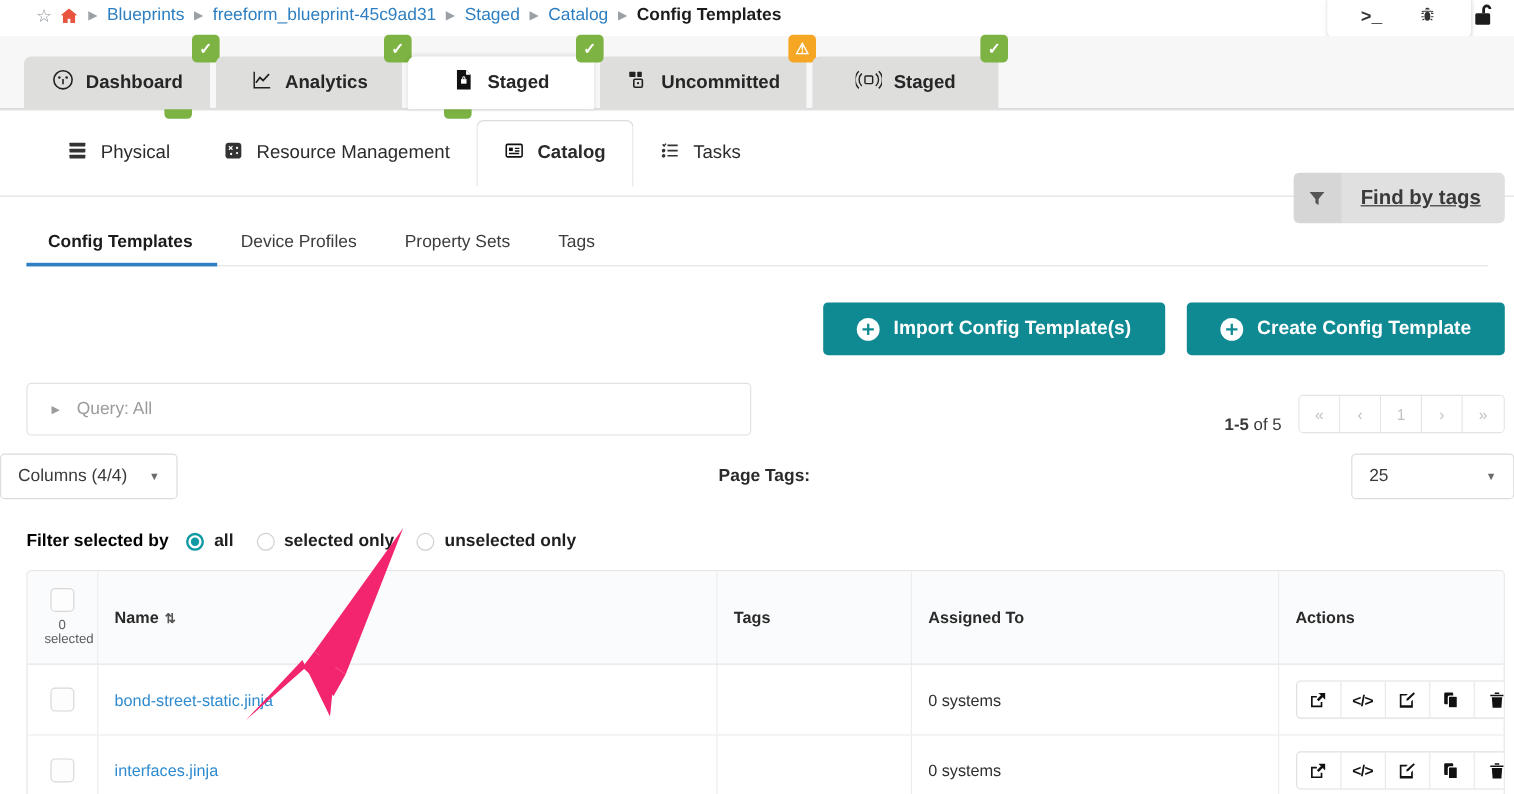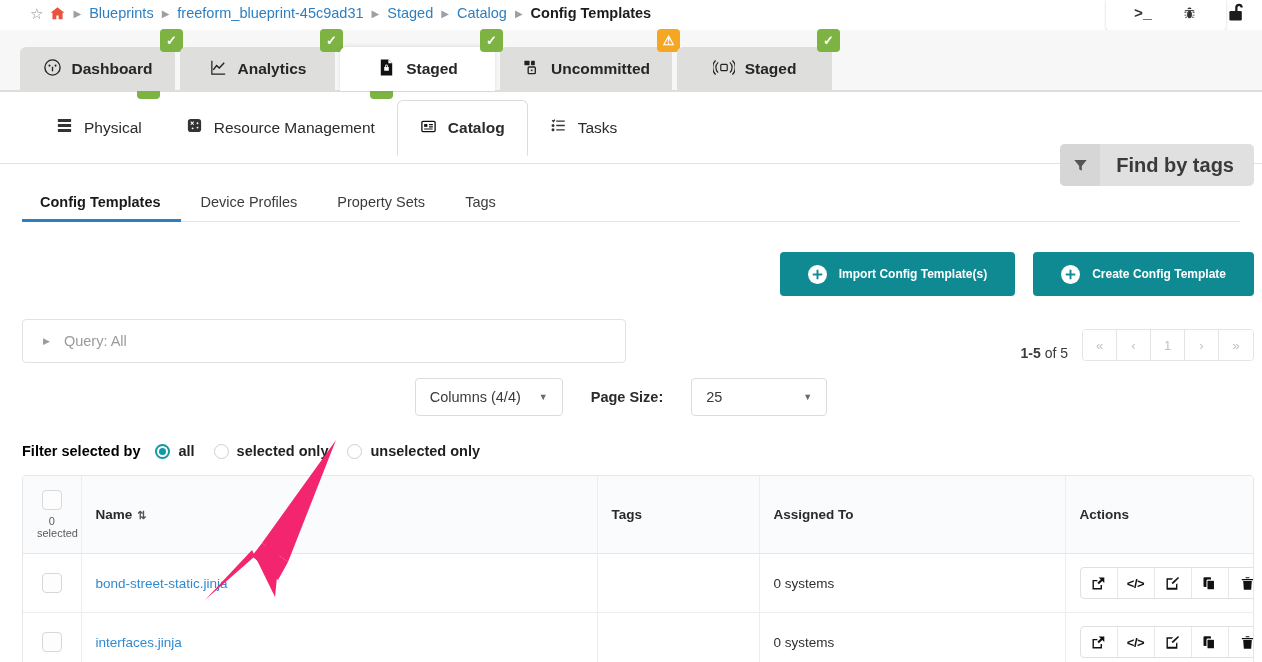--- a/index.html
+++ b/index.html
@@ -92,21 +92,21 @@
   .findtags {
     position:absolute; right:8px; top:144px;
     display:flex; align-items:center; height:42px;
     background:#e0e0e0; border-radius:5px; cursor:pointer;
     overflow:hidden;
   }
   .findtags .ft-ico {
     width:40px; height:42px; display:flex; align-items:center; justify-content:center;
     background:#d6d6d6; color:#555; font-size:15px;
   }
-  .findtags .ft-lbl { padding:0 20px 0 16px; font-size:20px; font-weight:bold; color:#3a3a3a; }
+  .findtags .ft-lbl { padding:0 20px 0 16px; font-size:17px; font-weight:bold; color:#3a3a3a;text-decoration:underline; }
 
   
   .tertiary {
     position:relative; margin:0 22px; height:44px; margin-top:14px;
     display:flex; align-items:flex-end; gap:0;
     border-bottom:1px solid #e4e4e4;
   }
   .ttab {
     padding:0 20px 11px 20px; font-size:14.5px; color:#3c3c3c; cursor:pointer;
     position:relative;
@@ -115,21 +115,21 @@
   .ttab.active { font-weight:bold; color:#1a1a1a; }
   .ttab.active::after {
     content:""; position:absolute; left:0; right:0; bottom:-1px; height:3px; background:#2e7fc1;
   }
 
   
   .actionrow { display:flex; justify-content:flex-end; gap:18px; padding:30px 8px 0 0; }
   .bigbtn {
     height:44px; border-radius:4px; background:#0f8a93; color:#fff;
     display:flex; align-items:center; gap:12px; padding:0 28px; cursor:pointer;
-    font-size:12px; font-weight:bold; border:none;
+    font-size:16px; font-weight:bold; border:none;
     font-family:"Liberation Sans", sans-serif;
   }
   .plusc {
     width:19px; height:19px; border-radius:50%; background:#fff; color:#0f8a93;
     display:flex; align-items:center; justify-content:center;
     font-size:16px; font-weight:bold; line-height:1; flex:none;
   }
   .plusc svg { display:block; }
 
   
@@ -143,21 +143,21 @@
   .pager { margin-left:auto; display:flex; align-items:flex-end; gap:14px; padding-top:10px; }
   .pagecount { font-size:14px; color:#3a3a3a; }
   .pagecount b { font-weight:bold; }
   .pgbtns { display:flex; border:1px solid #e4e4e4; border-radius:4px; overflow:hidden; }
   .pgb {
     width:34px; height:30px; display:flex; align-items:center; justify-content:center;
     font-size:13px; color:#c2c2c2; border-right:1px solid #e4e4e4; cursor:pointer; background:#fff;
   }
   .pgb:last-child { border-right:none; }
 
-  .optsrow { display:flex; align-items:center; justify-content:center; gap:28px; padding:15px 20px 0 0; }
+  .optsrow { display:flex; align-items:center; justify-content:space-between; gap:28px; padding:15px 0 0 0; }
   .selbox {
     height:38px; border:1px solid #dcdcdc; border-radius:4px; background:#fff;
     display:flex; align-items:center; justify-content:space-between; gap:18px;
     padding:0 14px; font-size:14.5px; color:#3a3a3a; cursor:pointer;
   }
   .selbox .dncaret { font-size:9px; color:#6a6a6a; }
   .pslabel { font-size:14.5px; font-weight:bold; color:#2b2b2b; }
   .pagesize { width:136px; }
 
   
@@ -426,21 +426,21 @@
         <div class="pgb">»</div>
       </div>
     </div>
   </div>
 
   <div class="optsrow">
     <div class="selbox">
       <span>Columns (4/4)</span>
       <span class="dncaret">▼</span>
     </div>
-    <span class="pslabel">Page Size:</span>
+    <span class="pslabel">Page Tags:</span>
     <div class="selbox pagesize">
       <span>25</span>
       <span class="dncaret">▼</span>
     </div>
   </div>
 
   <div class="filterrow">
     <span class="fl-label">Filter selected by</span>
     <label class="radio-item">
       <span class="radio on"></span>

